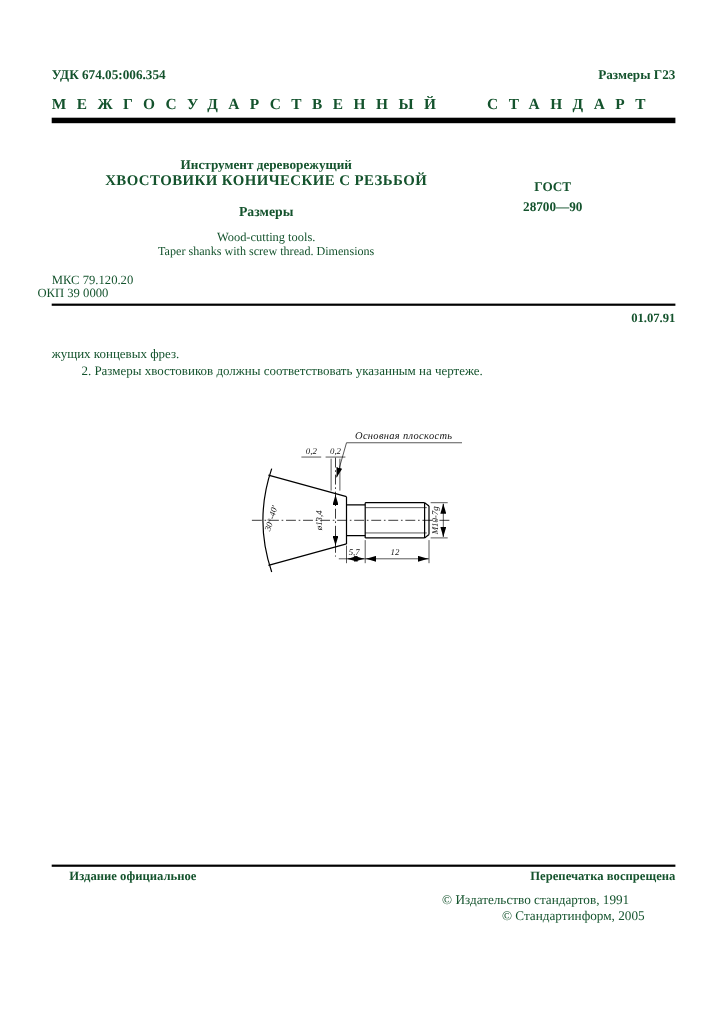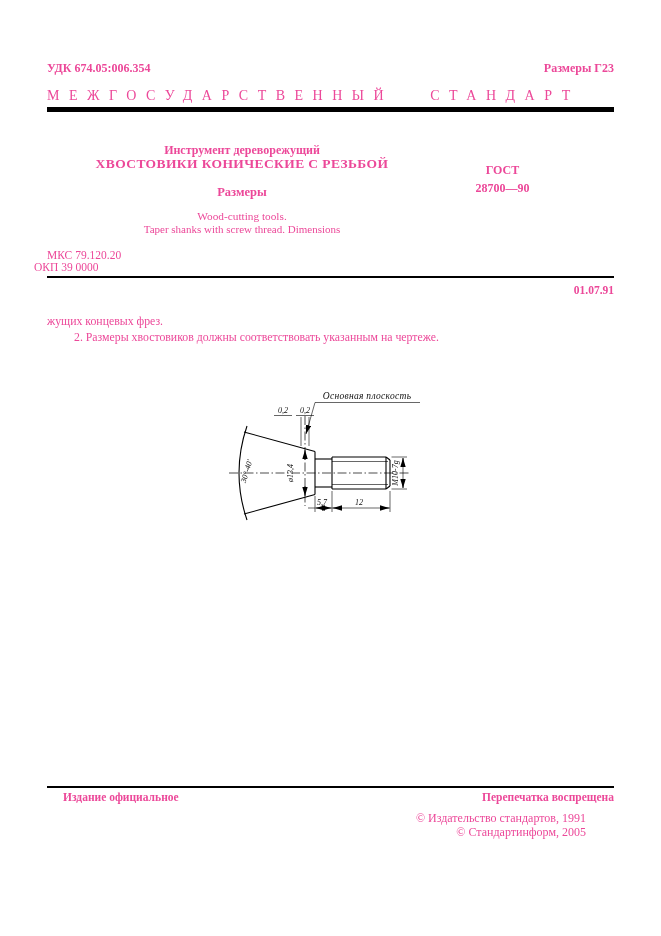--- a/index.html
+++ b/index.html
@@ -1,28 +1,28 @@
 <!DOCTYPE html>
 <html><head>
 <meta charset="utf-8">
 <style>
   * { margin:0; padding:0; box-sizing:border-box; }
   html,body { background:#ffffff; }
   .page {
     position:relative; width:661px; height:936px; background:#fff;
-    font-family:"Liberation Serif", serif; color:#ec4899; overflow:hidden;
+    font-family:"Liberation Serif", serif; color:#14532d; overflow:hidden;
   }
   .abs { position:absolute; }
   .b { font-weight:bold; }
 
   .udk   { left:47px; top:61px; font-size:12px; }
   .group { right:47px; top:61px; font-size:12px; }
 
   .banner {
-    left:47px; top:88px; width:567px; font-size:14px; font-weight:normal;
+    left:47px; top:88px; width:567px; font-size:14px; font-weight:bold;
     letter-spacing:9.5px; word-spacing:24px; white-space:nowrap;
   }
   .rule-thick { left:47px; top:107px; width:567px; height:5px; background:#000; }
 
   .titles { left:47px; top:0; width:390px; text-align:center; }
   .subject    { top:130px; font-size:12px;margin-top:13px; }
   .main-title { top:156px; font-size:13.5px; letter-spacing:0.4px; }
   .subtitle   { top:185px; font-size:12.5px; }
 
   .gost-block { left:445px; top:161px; width:115px; text-align:center;
@@ -48,21 +48,21 @@
   .drawing text { font-family:"Liberation Serif", serif; font-style:italic; fill:#111; }
   .lbl { font-size:9.5px; letter-spacing:0.3px; }
   .dim { font-size:8px; }
   .s  { stroke:#000; stroke-width:1.1; fill:none; }
   .t  { stroke:#000; stroke-width:0.6; fill:none; }
   .d  { stroke:#000; stroke-width:0.6; fill:none; }
   .cl { stroke:#000; stroke-width:0.7; fill:none; stroke-dasharray:9 2.5 1.5 2.5; }
 
   .official { left:63px; top:791px; font-size:11.5px; }
   .reprint  { right:47px; top:791px; font-size:11.5px; }
-  .copy1 { right:75px; top:811px; font-size:12px;margin-left:27px; }
+  .copy1 { right:89px; top:811px; font-size:12px;margin-left:27px; }
   .copy2 { right:75px; top:825px; font-size:12px; }
 </style>
 </head>
 <body>
 
 <div class="page">
 
   <div class="abs udk b">УДК 674.05:006.354</div>
   <div class="abs group b">Размеры Г23</div>
 

